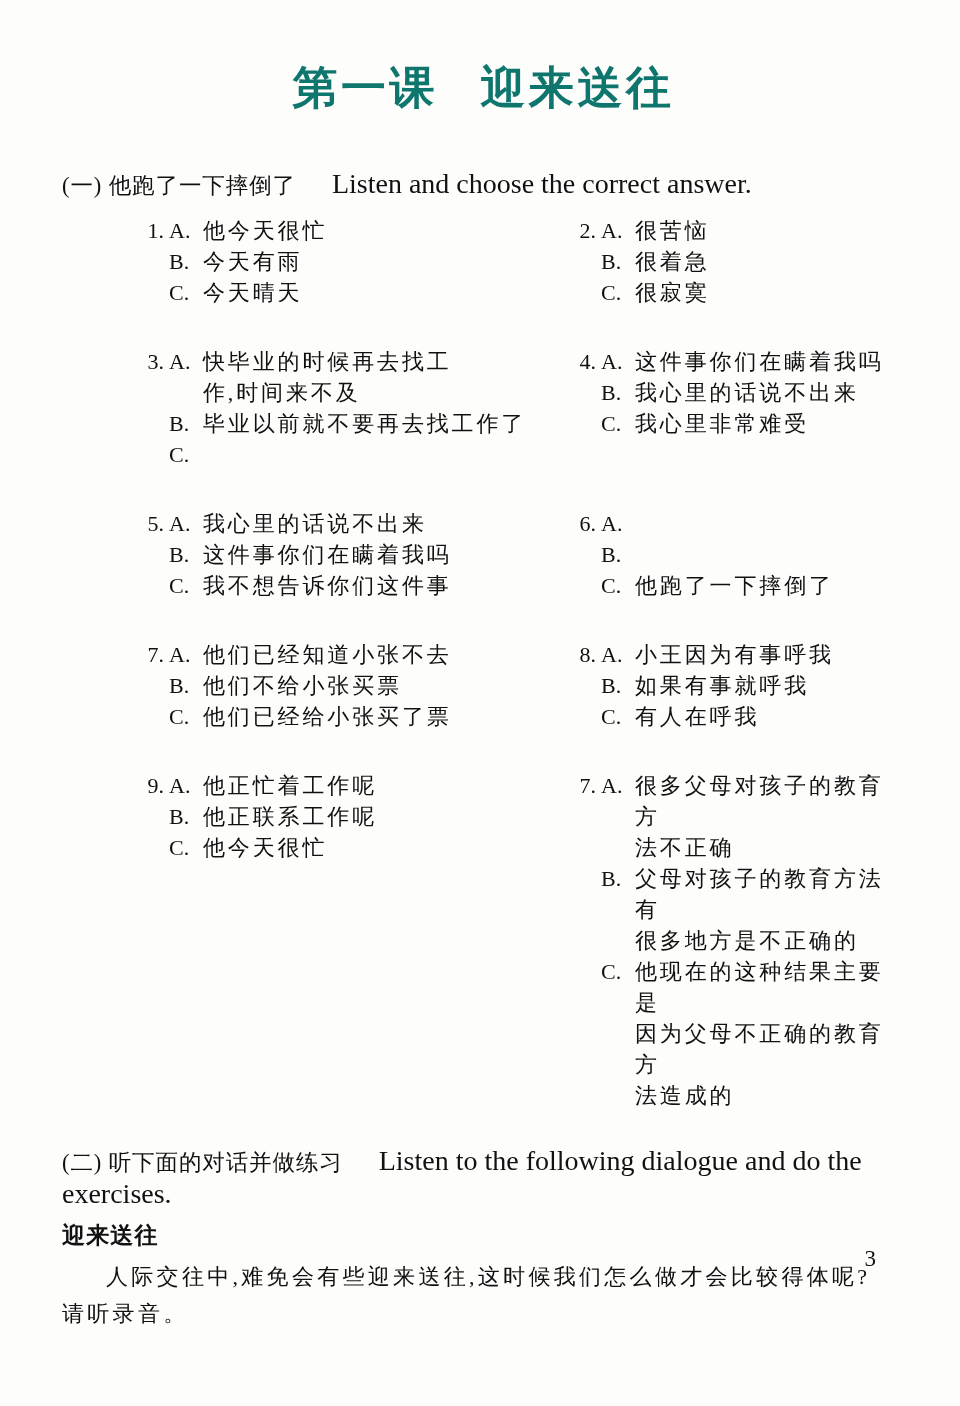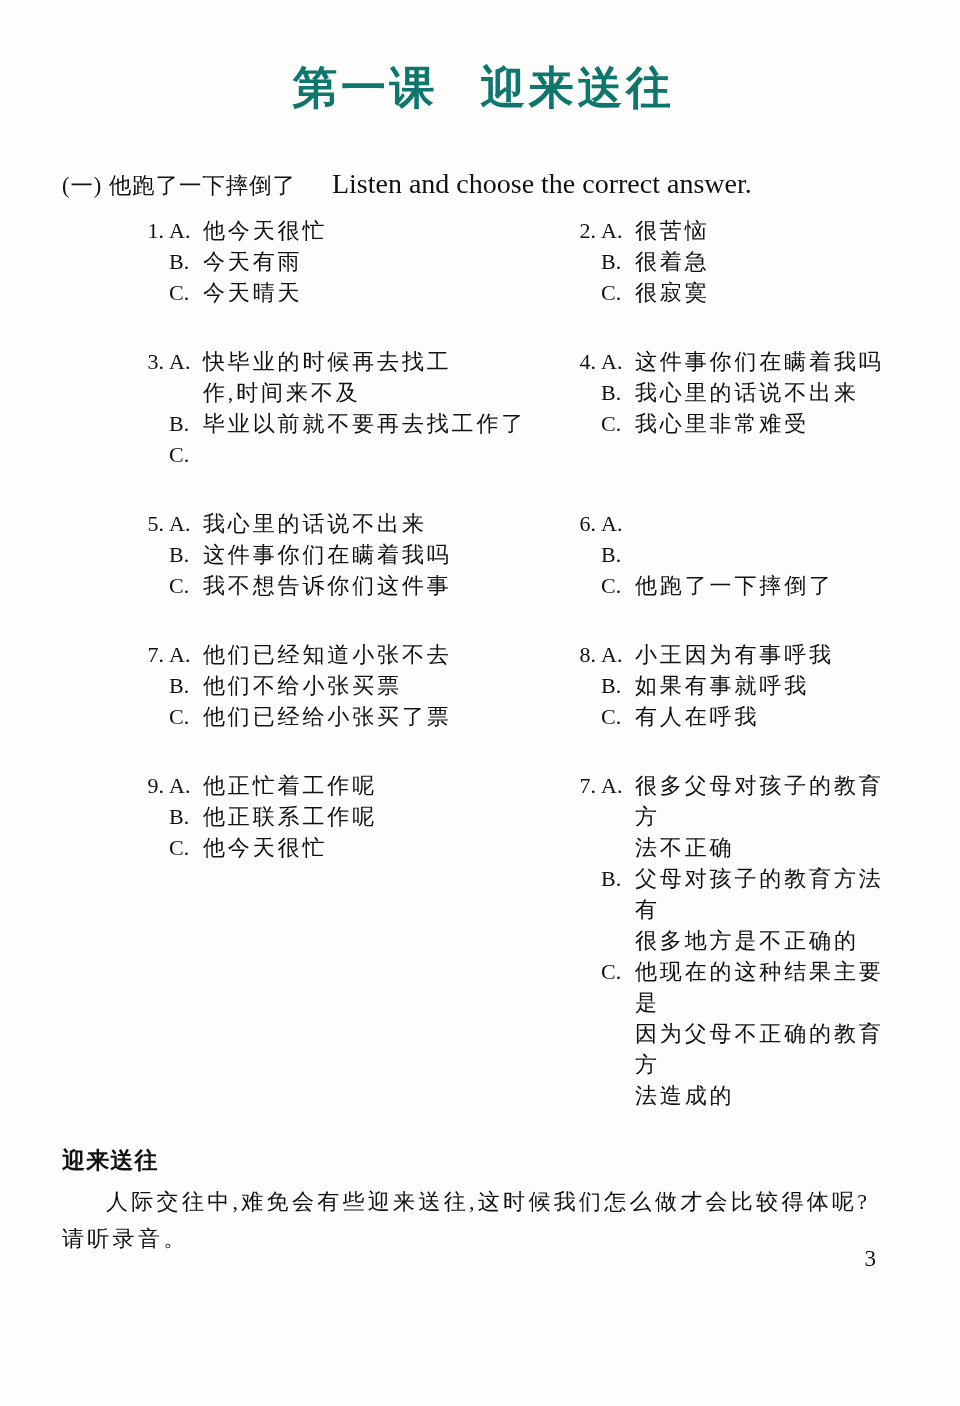--- a/index.html
+++ b/index.html
@@ -280,20 +280,23 @@
             <span class="ot">他现在的这种结果主要是
 因为父母不正确的教育方
 法造成的</span>
           </div>
       </div>
     </div>
 
   </div>
 
   <div class="part2">
+    <div class="plabel" style="margin-top:0">
+      <span class="zh">(二) 听下面的对话并做练习</span><span class="en">Listen to the following dialogue and do the exercises.</span>
+    </div>
     <div class="subtitle">迎来送往</div>
     <p class="para">人际交往中,难免会有些迎来送往,这时候我们怎么做才会比较得体呢?
 请听录音。</p>
   </div>
 
   <div class="pagenum">3</div>
 
 </div>
 
 </body></html>

